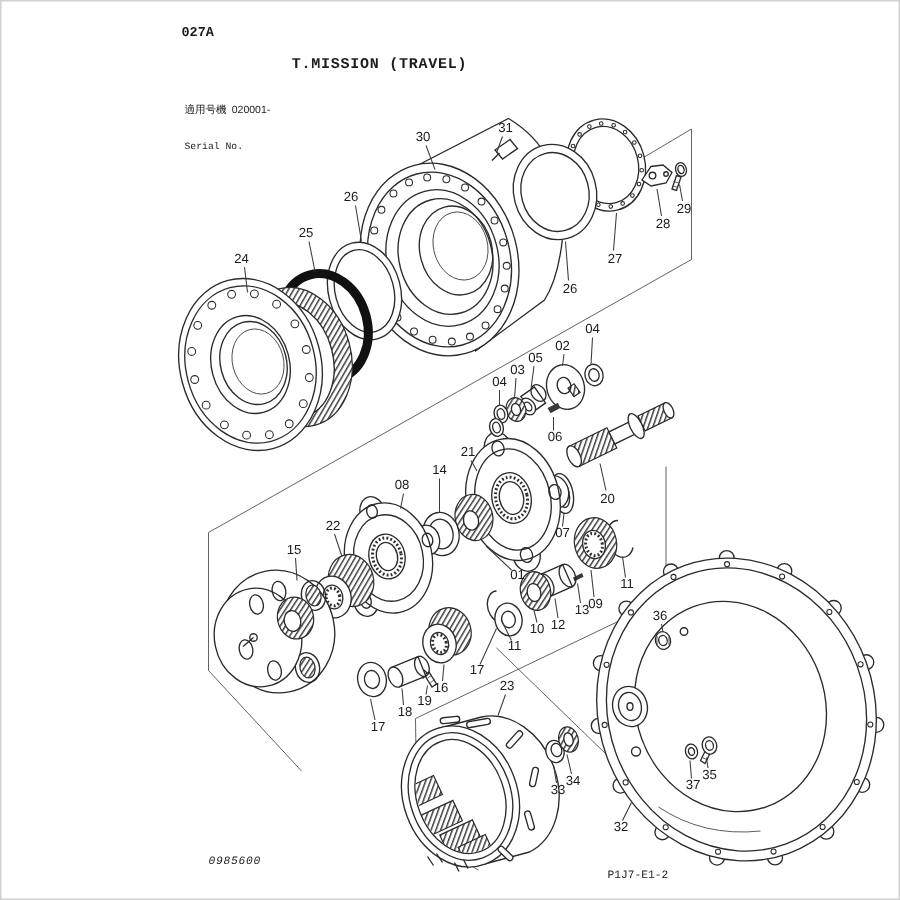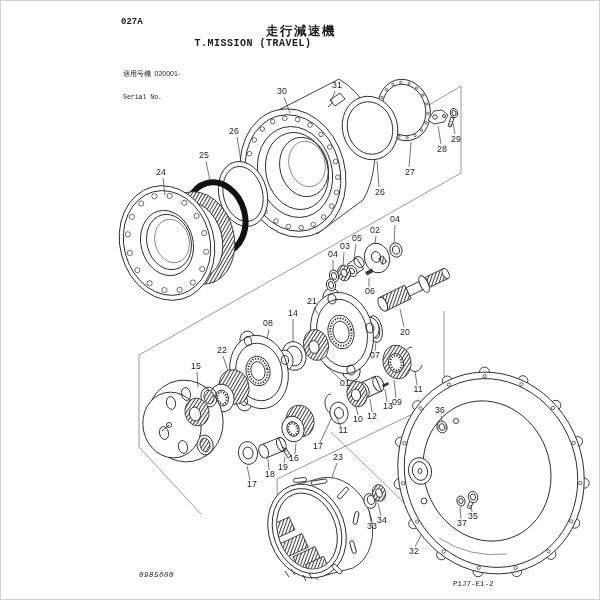--- a/index.html
+++ b/index.html
@@ -5,41 +5,40 @@
   html,body{margin:0;padding:0;background:#eee;}
   .page{position:relative;width:600px;height:600px;background:#fff;border:1px solid #d0d0d0;
         box-sizing:border-box;overflow:hidden;font-family:"Liberation Sans",sans-serif;color:#1c1c1c;}
   .abs{position:absolute;white-space:pre;}
   .code{left:120px;top:16px;font:bold 9px "Liberation Mono",monospace;}
   .title-jp{left:0;top:22px;width:600px;text-align:center;font-size:12.5px;font-weight:600;letter-spacing:1.5px;}
   .title-en{left:0;top:37px;width:504px;text-align:center;font:bold 10px "Liberation Mono",monospace;letter-spacing:.5px;}
   .serial{left:122px;top:53px;font-size:7px;line-height:8px;}
   .serial .en{font-family:"Liberation Mono",monospace;font-size:6.5px;}
   .docnum{left:138px;top:570px;font:italic 7.5px "Liberation Mono",monospace;letter-spacing:.5px;}
-  .dwg{left:404px;top:579px;font:7.5px "Liberation Mono",monospace;margin-left:48px;}
+  .dwg{left:404px;top:579px;font:7.5px "Liberation Mono",monospace;}
   svg{position:absolute;left:0;top:0;}
   .s{fill:none;stroke:#2b2b2b;stroke-width:.9;}
   .sw{fill:#fff;stroke:#2b2b2b;stroke-width:.9;}
   .hx{fill:url(#hx);stroke:#2b2b2b;stroke-width:.8;}
   .thick{fill:none;stroke:#111;stroke-width:6;}
   .thin{fill:none;stroke:#3a3a3a;stroke-width:.55;}
   .ph{fill:none;stroke:#5f5f5f;stroke-width:.65;}
   .spl{fill:none;stroke:#2b2b2b;stroke-width:2;stroke-dasharray:1.2 1.5;}
   .dots-hole circle{fill:#fff;stroke:#2b2b2b;stroke-width:.7;}
   .dots-tab circle{fill:#fff;stroke:#2b2b2b;stroke-width:.9;}
   .dk{fill:#3a3a3a;stroke:none;}
   .leader{stroke:#3a3a3a;stroke-width:.7;fill:none;}
   .plabel{font:8.8px "Liberation Sans",sans-serif;fill:#1c1c1c;text-anchor:middle;}
 </style>
 </head>
 <body>
 
 <div class="page">
   <div class="abs code">027A</div>
-  <div class="abs title-jp">走行減速機</div>
   <div class="abs title-en">T.MISSION (TRAVEL)</div>
   <div class="abs serial">
     <div><span>適用号機</span> <span>020001-</span></div>
     <div class="en">Serial No.</div>
   </div>
   <div class="abs docnum">0985600</div>
   <div class="abs dwg">P1J7-E1-2</div>
 
   <svg width="600" height="600" viewBox="0 0 600 600">
     <defs>

